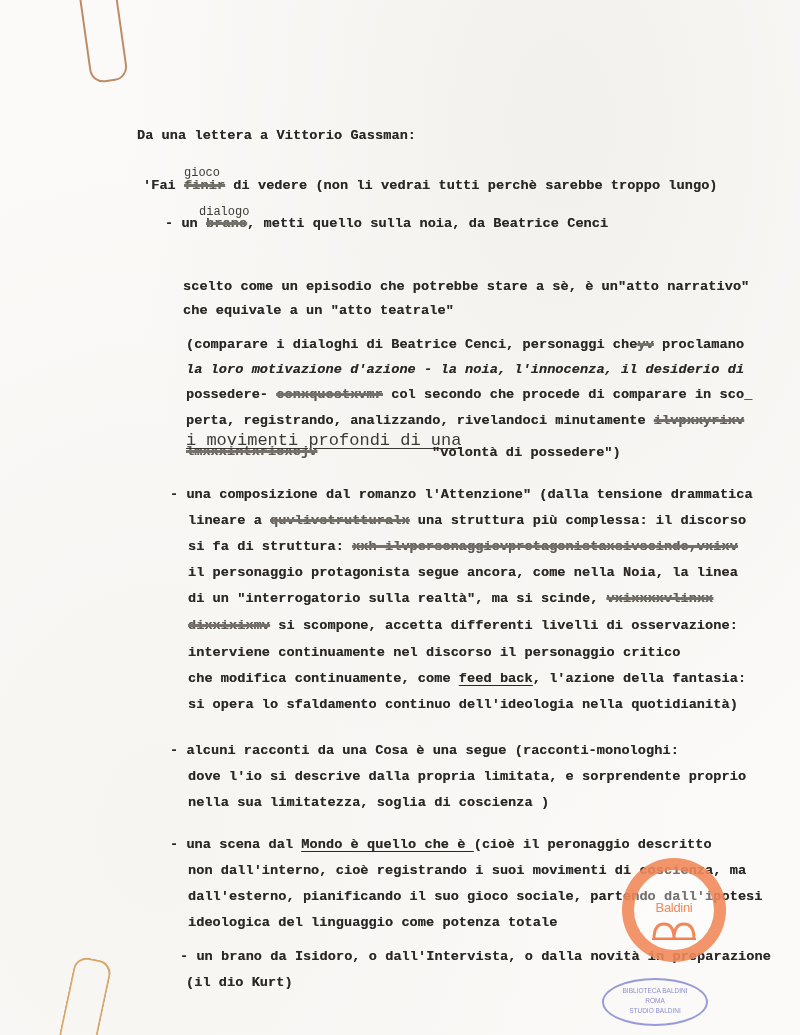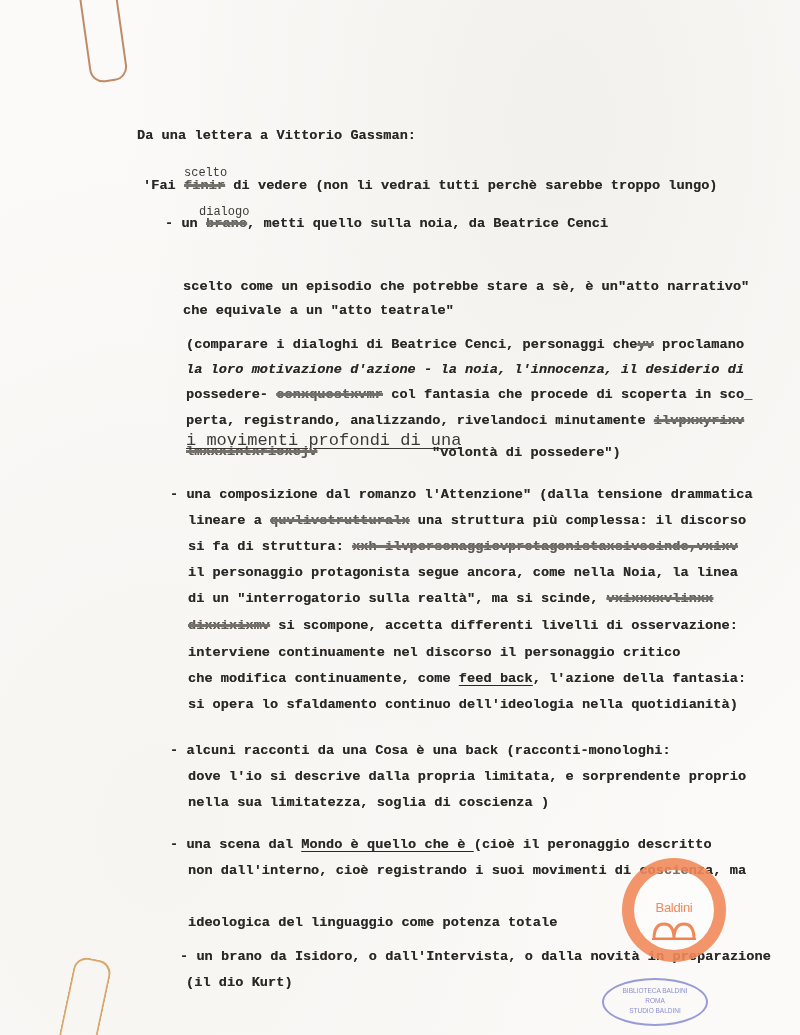--- a/index.html
+++ b/index.html
@@ -86,36 +86,36 @@
 <div class="page">
 
   <div class="clip" style="left:84px; top:-20px; width:34px; height:98px; transform:rotate(-8deg);"></div>
   <div class="clip" style="left:66px; top:958px; width:34px; height:90px; transform:rotate(12deg); border-color:#d29a55; border-bottom:none;"></div>
 
   <div class="line" style="left:129px; top:128px;margin-left:8px;">Da una lettera a Vittorio Gassman:</div>
 
   <div class="line" style="left:143px; top:178px;">
     <span>'Fai </span><span class="strike">finir</span><span> di vedere (non li vedrai tutti perchè sarebbe troppo lungo)</span>
   </div>
-  <div class="over" style="left:184px; top:166px;">scelto</div>
+  <div class="over" style="left:184px; top:166px;">gioco</div>
 
   <div class="line" style="left:165px; top:216px;">
     <span>- un </span><span class="strike">brano</span><span>, metti quello sulla noia, da Beatrice Cenci</span>
   </div>
   <div class="over" style="left:199px; top:205px;">dialogo</div>
 
   <div class="line" style="left:183px; top:279px;">scelto come un episodio che potrebbe stare a sè, è un"atto narrativo"</div>
   <div class="line" style="left:183px; top:303px;">che equivale a un "atto teatrale"</div>
 
   <div class="line" style="left:186px; top:337px;">
     <span>(comparare i dialoghi di Beatrice Cenci, personaggi che</span><span class="strike">yv</span><span> proclamano</span>
   </div>
   <div class="line" style="left:186px; top:362px;font-style:italic;">la loro motivazione d'azione - la noia, l'innocenza, il desiderio di</div>
   <div class="line" style="left:186px; top:387px;">
-    <span>possedere- </span><span class="strike">conxquestxvmr</span><span> col fantasia che procede di scoperta in sco_</span>
+    <span>possedere- </span><span class="strike">conxquestxvmr</span><span> col secondo che procede di comparare in sco_</span>
   </div>
   <div class="line" style="left:186px; top:413px;">
     <span>perta, registrando, analizzando, rivelandoci minutamente </span><span class="strike">ilvpxxyrixv</span>
   </div>
   <div class="over ul" style="left:186px; top:431px; font-size:17px;">i movimenti profondi di una</div>
   <div class="line" style="left:186px; top:444px;">
     <span class="strike">lmxxxintxrioxejv</span>
   </div>
   <div class="line" style="left:432px; top:445px;">"volontà di possedere")</div>
 
@@ -132,28 +132,29 @@
   </div>
   <div class="line" style="left:188px; top:618px;">
     <span class="strike">dixxixixmv</span><span> si scompone, accetta differenti livelli di osservazione:</span>
   </div>
   <div class="line" style="left:188px; top:645px;">interviene continuamente nel discorso il personaggio critico</div>
   <div class="line" style="left:188px; top:671px;">
     <span>che modifica continuamente, come </span><span class="ul">feed back</span><span>, l'azione della fantasia:</span>
   </div>
   <div class="line" style="left:188px; top:697px;">si opera lo sfaldamento continuo dell'ideologia nella quotidianità)</div>
 
-  <div class="line" style="left:170px; top:743px;">- alcuni racconti da una Cosa è una back (racconti-monologhi:</div>
+  <div class="line" style="left:170px; top:743px;">- alcuni racconti da una Cosa è una segue (racconti-monologhi:</div>
   <div class="line" style="left:188px; top:769px;">dove l'io  si descrive dalla propria limitata, e sorprendente proprio</div>
   <div class="line" style="left:188px; top:795px;">nella sua limitatezza, soglia di coscienza  )</div>
 
   <div class="line" style="left:170px; top:837px;">
     <span>- una scena dal </span><span class="ul">Mondo è quello che è </span><span>  (cioè il peronaggio descritto</span>
   </div>
   <div class="line" style="left:188px; top:863px;">non dall'interno, cioè registrando i suoi movimenti di coscienza, ma</div>
+  <div class="line" style="left:188px; top:889px;">dall'esterno, pianificando il suo gioco sociale, partendo dall'ipotesi</div>
   <div class="line" style="left:188px; top:915px;">ideologica del linguaggio come potenza totale</div>
 
   <div class="line" style="left:180px; top:949px;">- un brano da Isidoro, o dall'Intervista, o dalla novità in preparazione</div>
   <div class="line" style="left:186px; top:975px;">(il dio Kurt)</div>
 
   <div class="logo">
     <div class="logo-text">Baldini</div>
     <svg class="logo-book" viewBox="0 0 44 18">
       <path d="M2 17 Q2 2 12 2 Q22 2 22 17 Q22 2 32 2 Q42 2 42 17 Z" fill="none" stroke="rgba(240,130,80,0.95)" stroke-width="3"></path>
       <line x1="0" y1="17" x2="44" y2="17" stroke="rgba(240,130,80,0.95)" stroke-width="2"></line>

